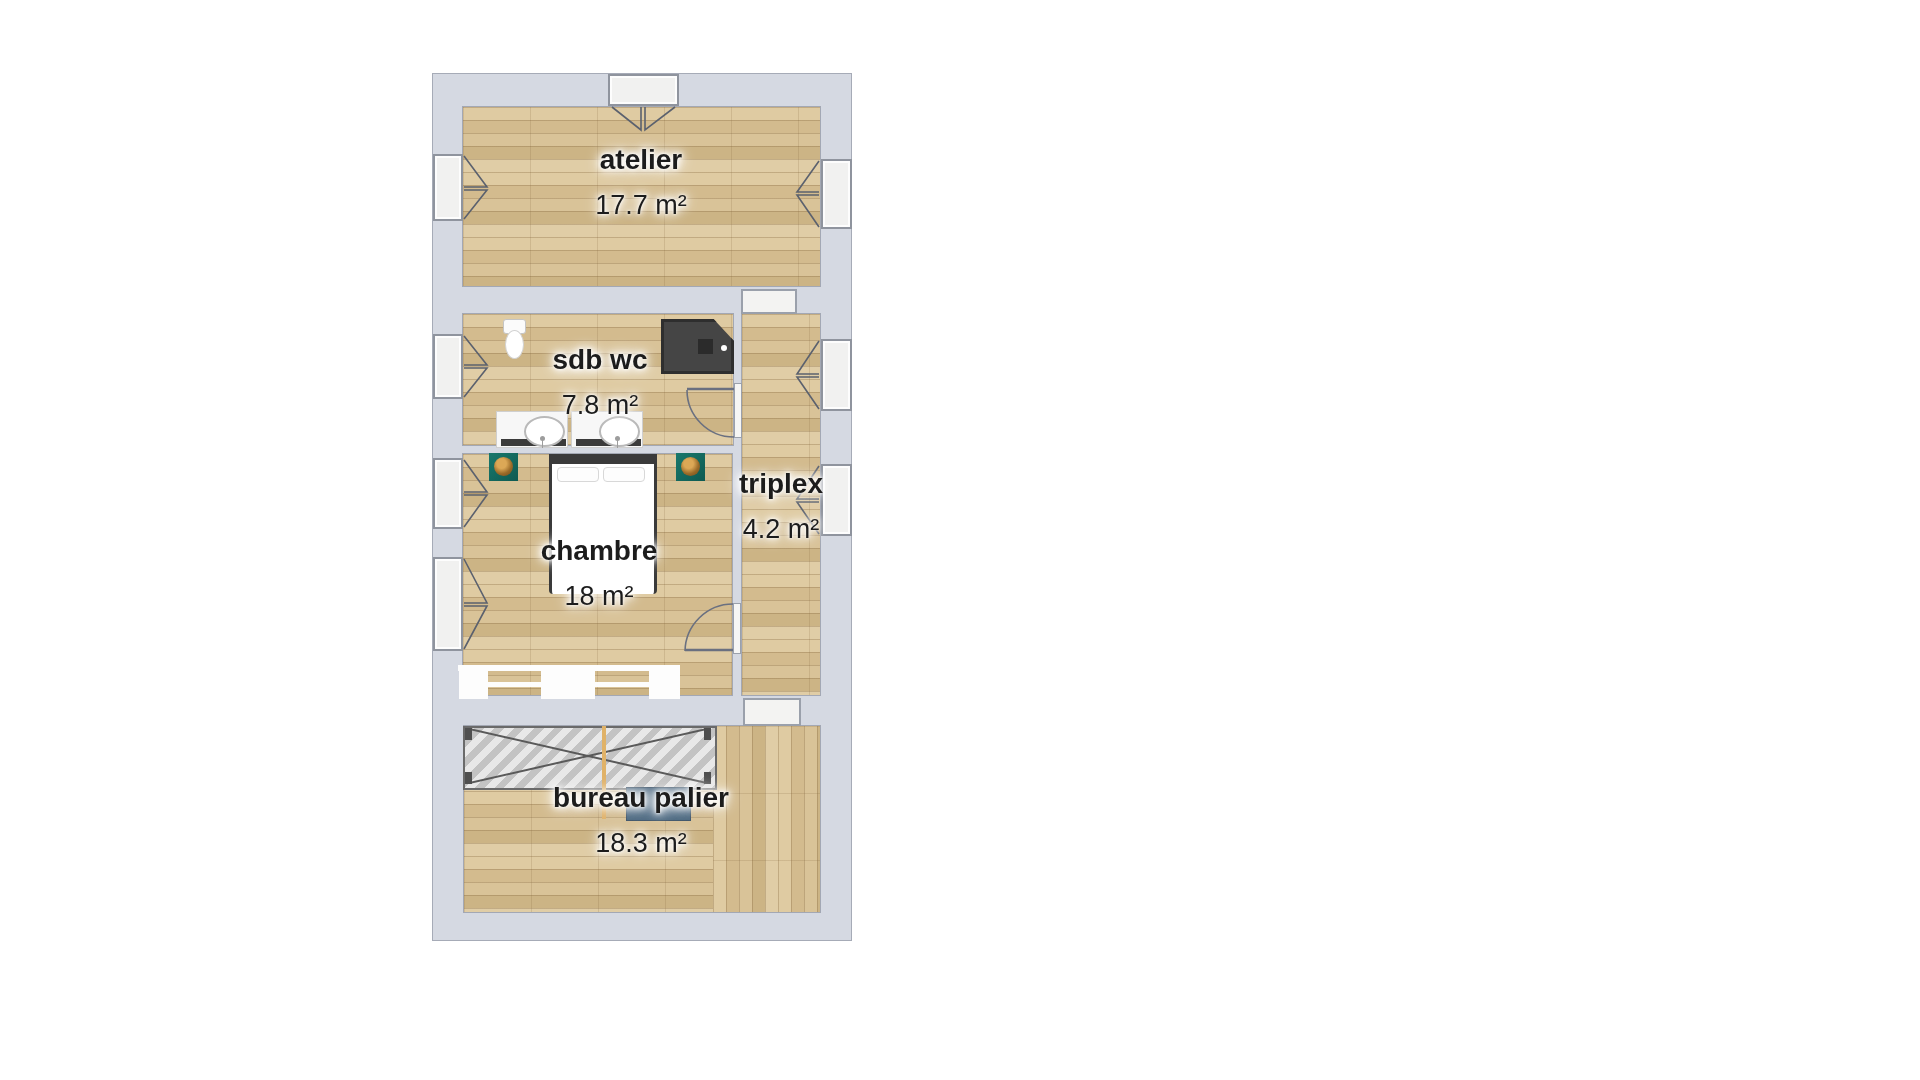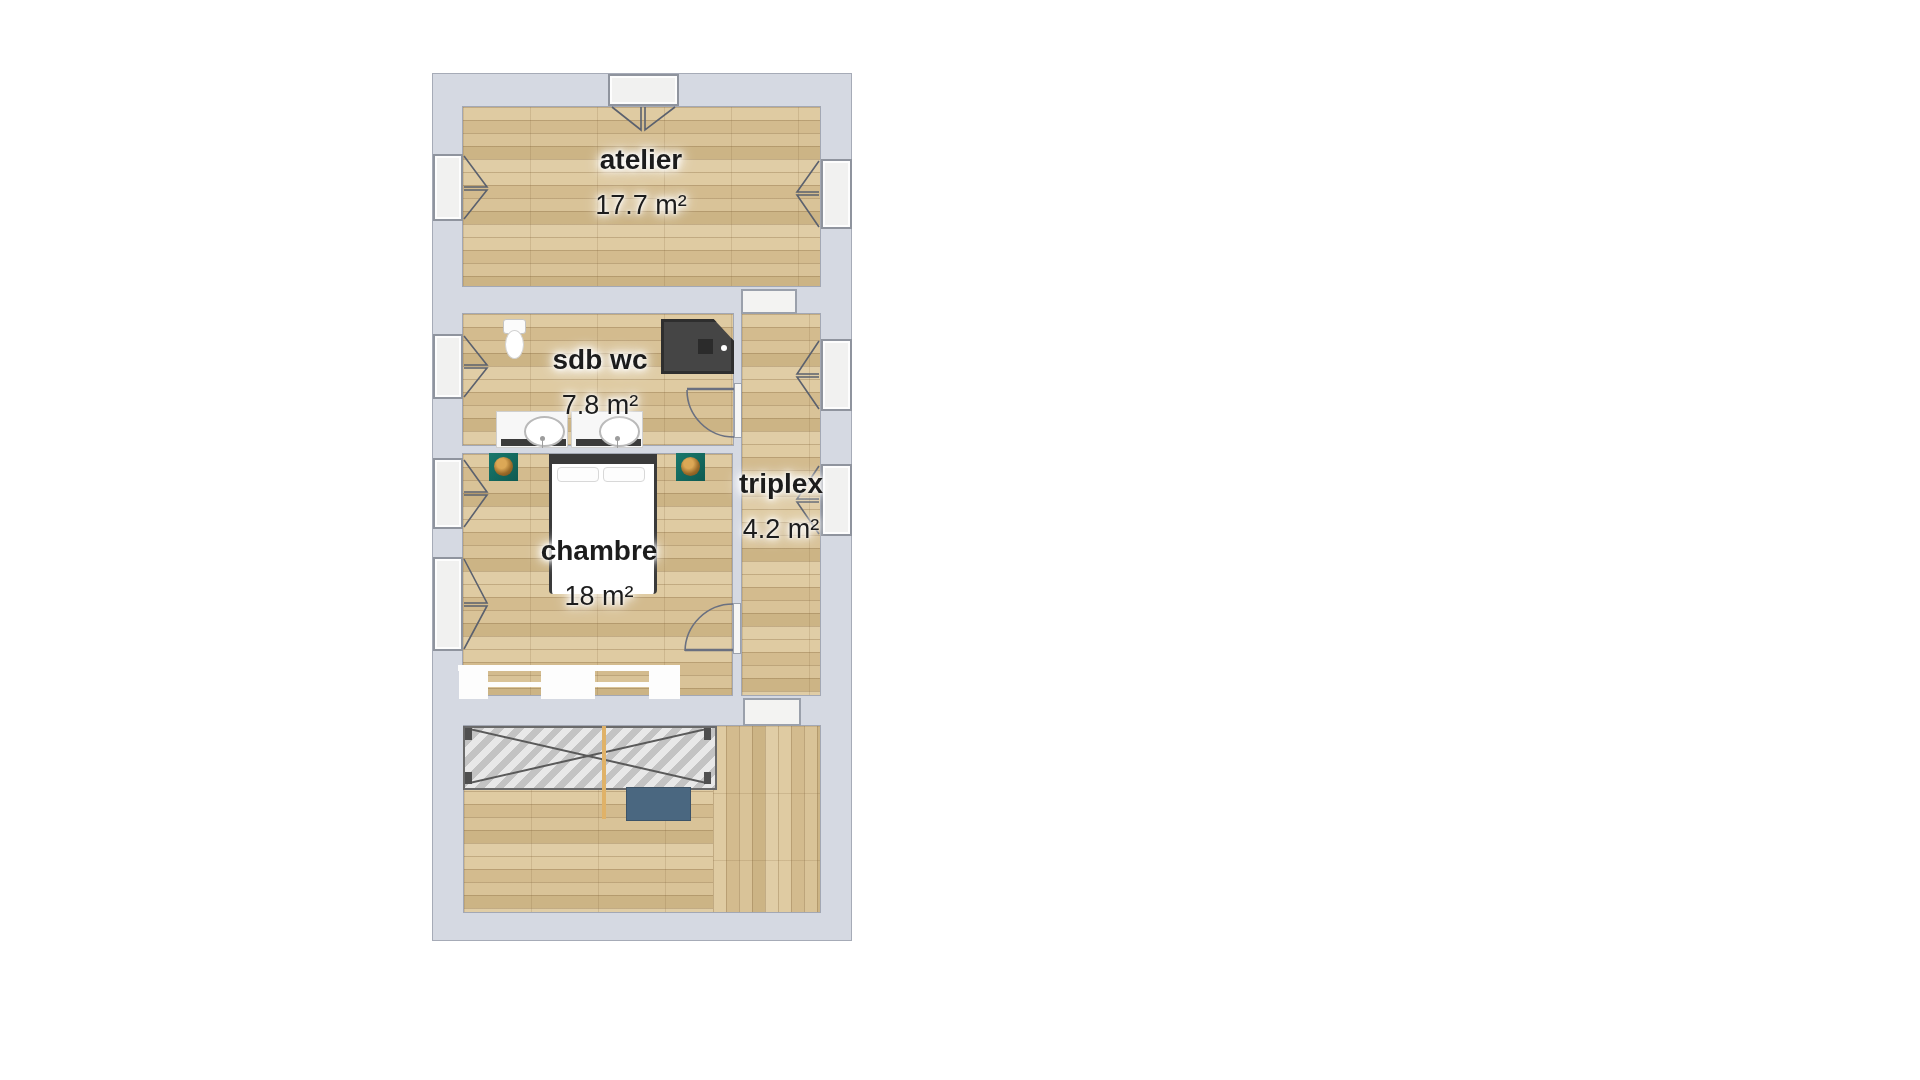--- a/index.html
+++ b/index.html
@@ -181,15 +181,19 @@
       <div class="room-area">7.8 m²</div>
     </div>
     <div class="room-label" style="left:348px;top:395px">
       <div class="room-name">triplex</div>
       <div class="room-area">4.2 m²</div>
     </div>
     <div class="room-label" style="left:166px;top:462px">
       <div class="room-name">chambre</div>
       <div class="room-area">18 m²</div>
     </div>
+    <div class="room-label" style="left:208px;top:709px">
+      <div class="room-name">bureau palier</div>
+      <div class="room-area">18.3 m²</div>
+    </div>
 
   </div>
 </div>
 
 </body></html>

